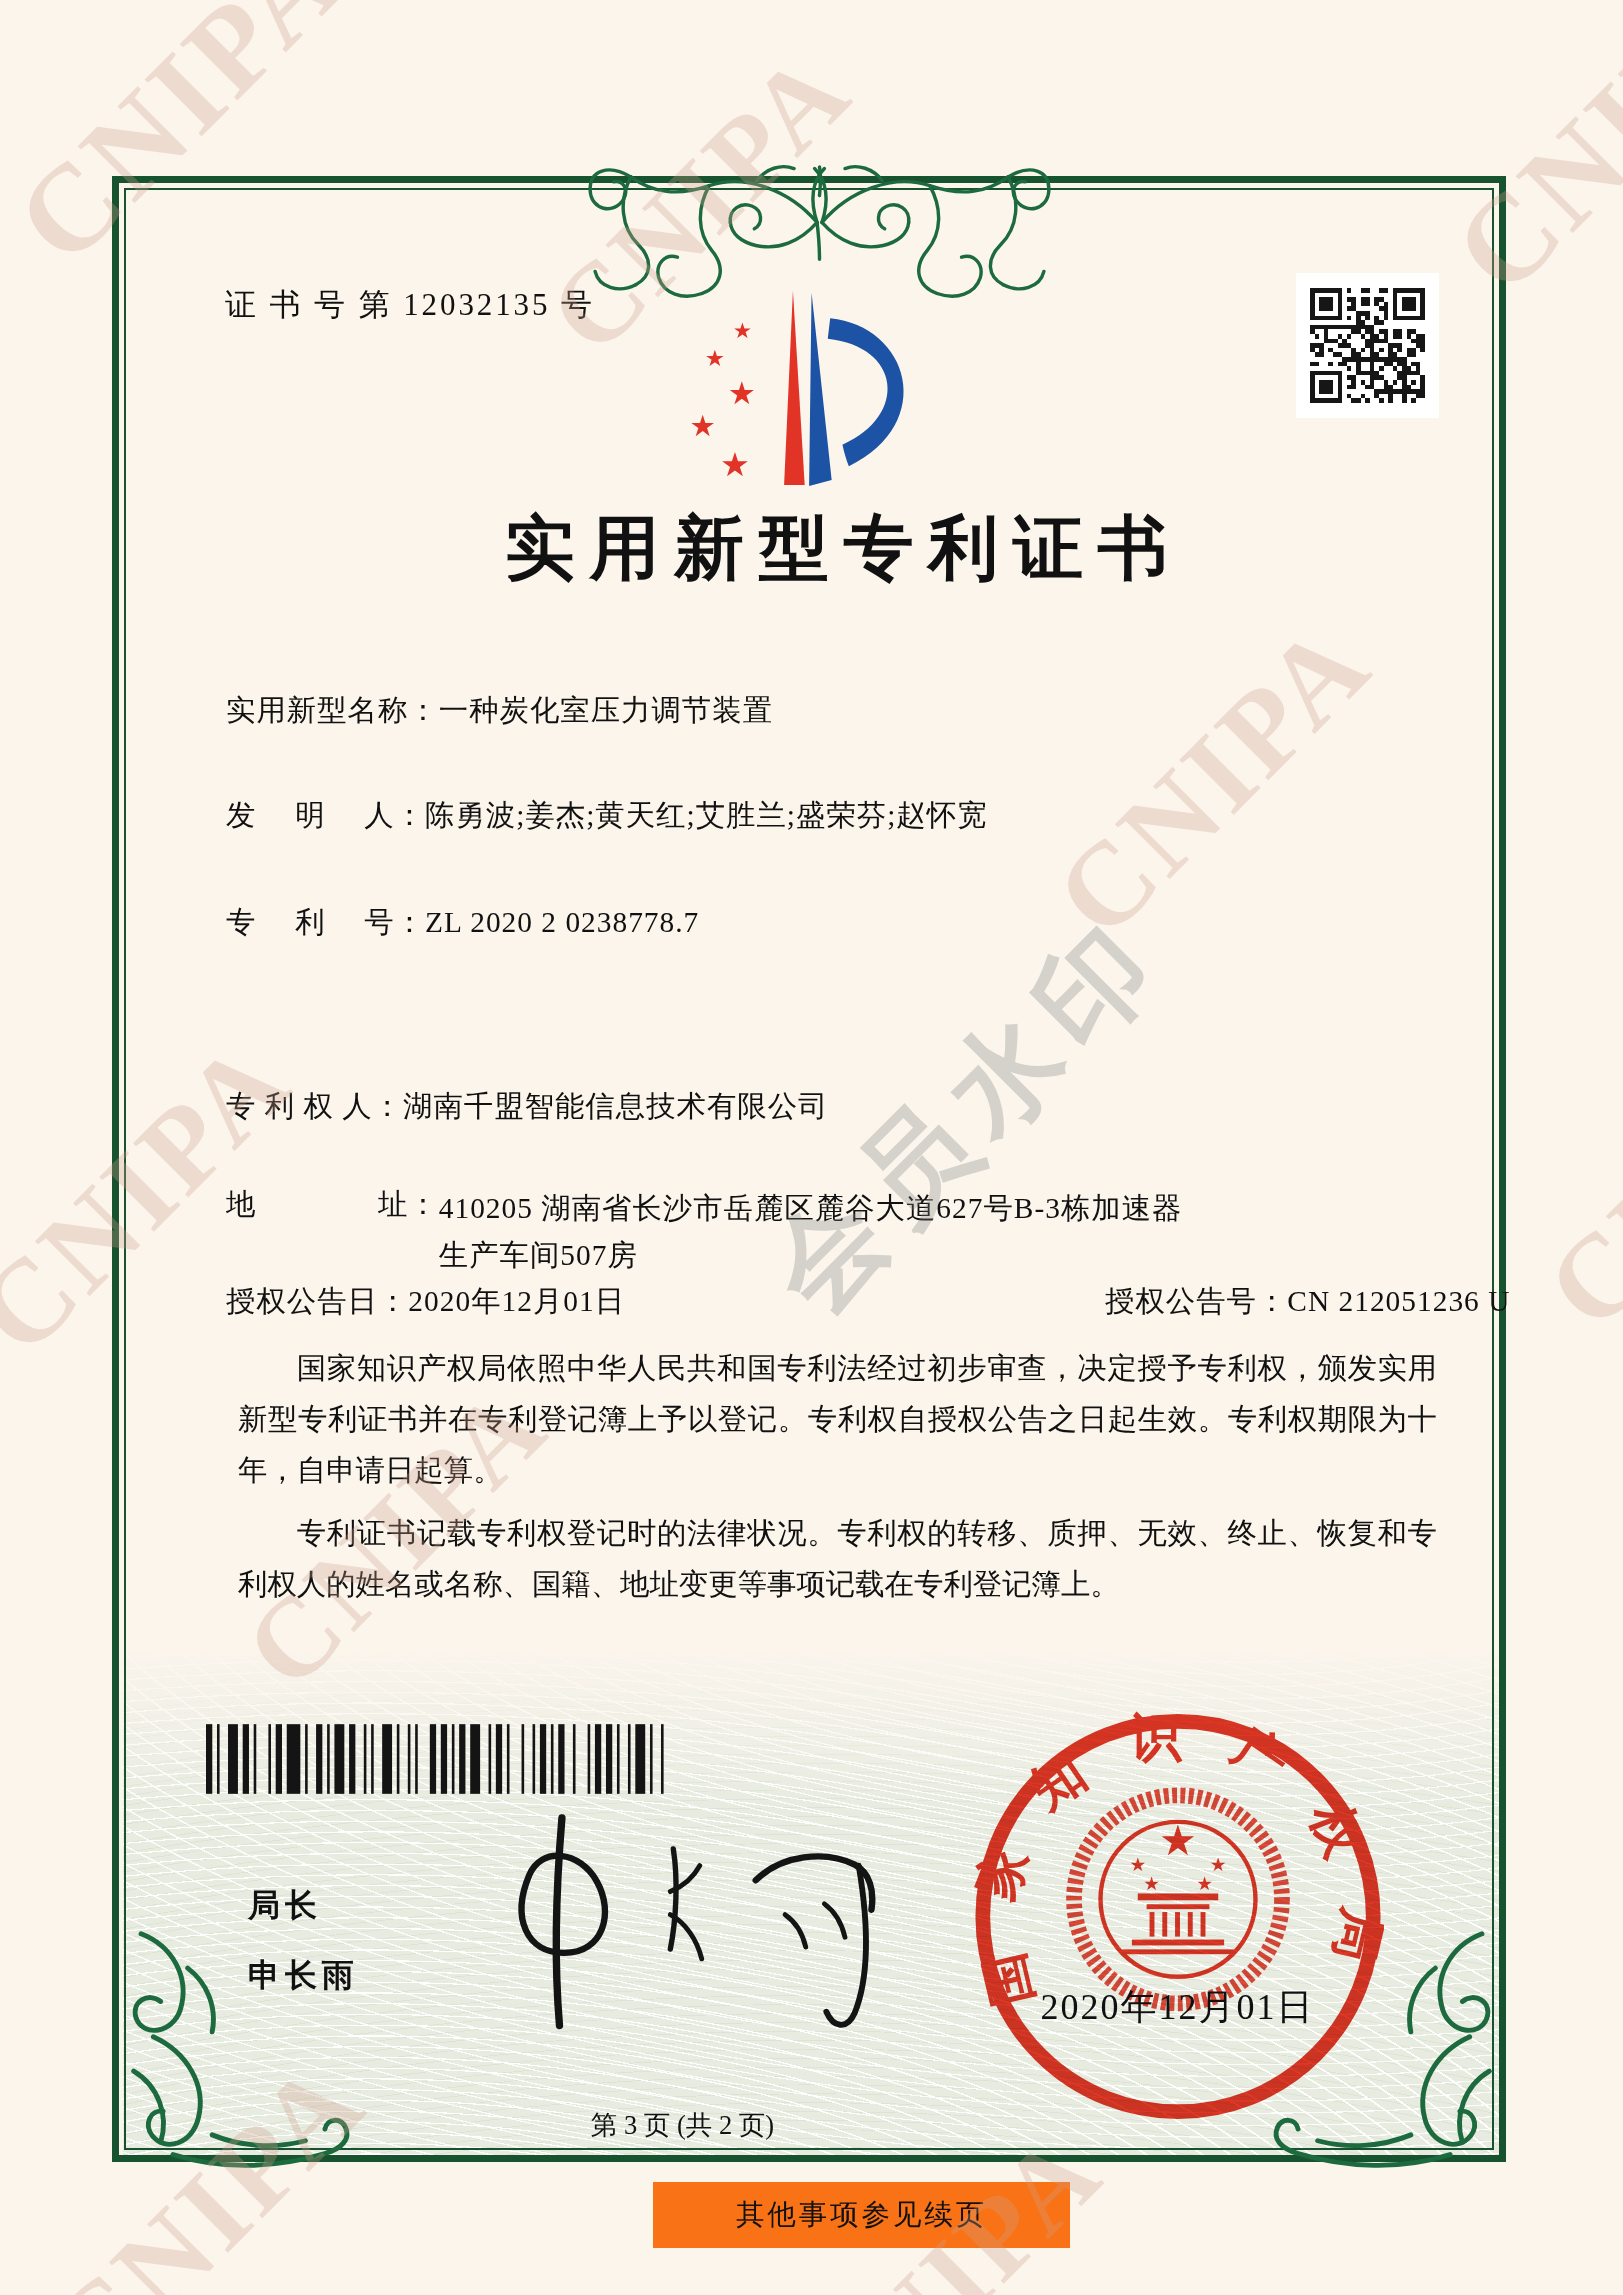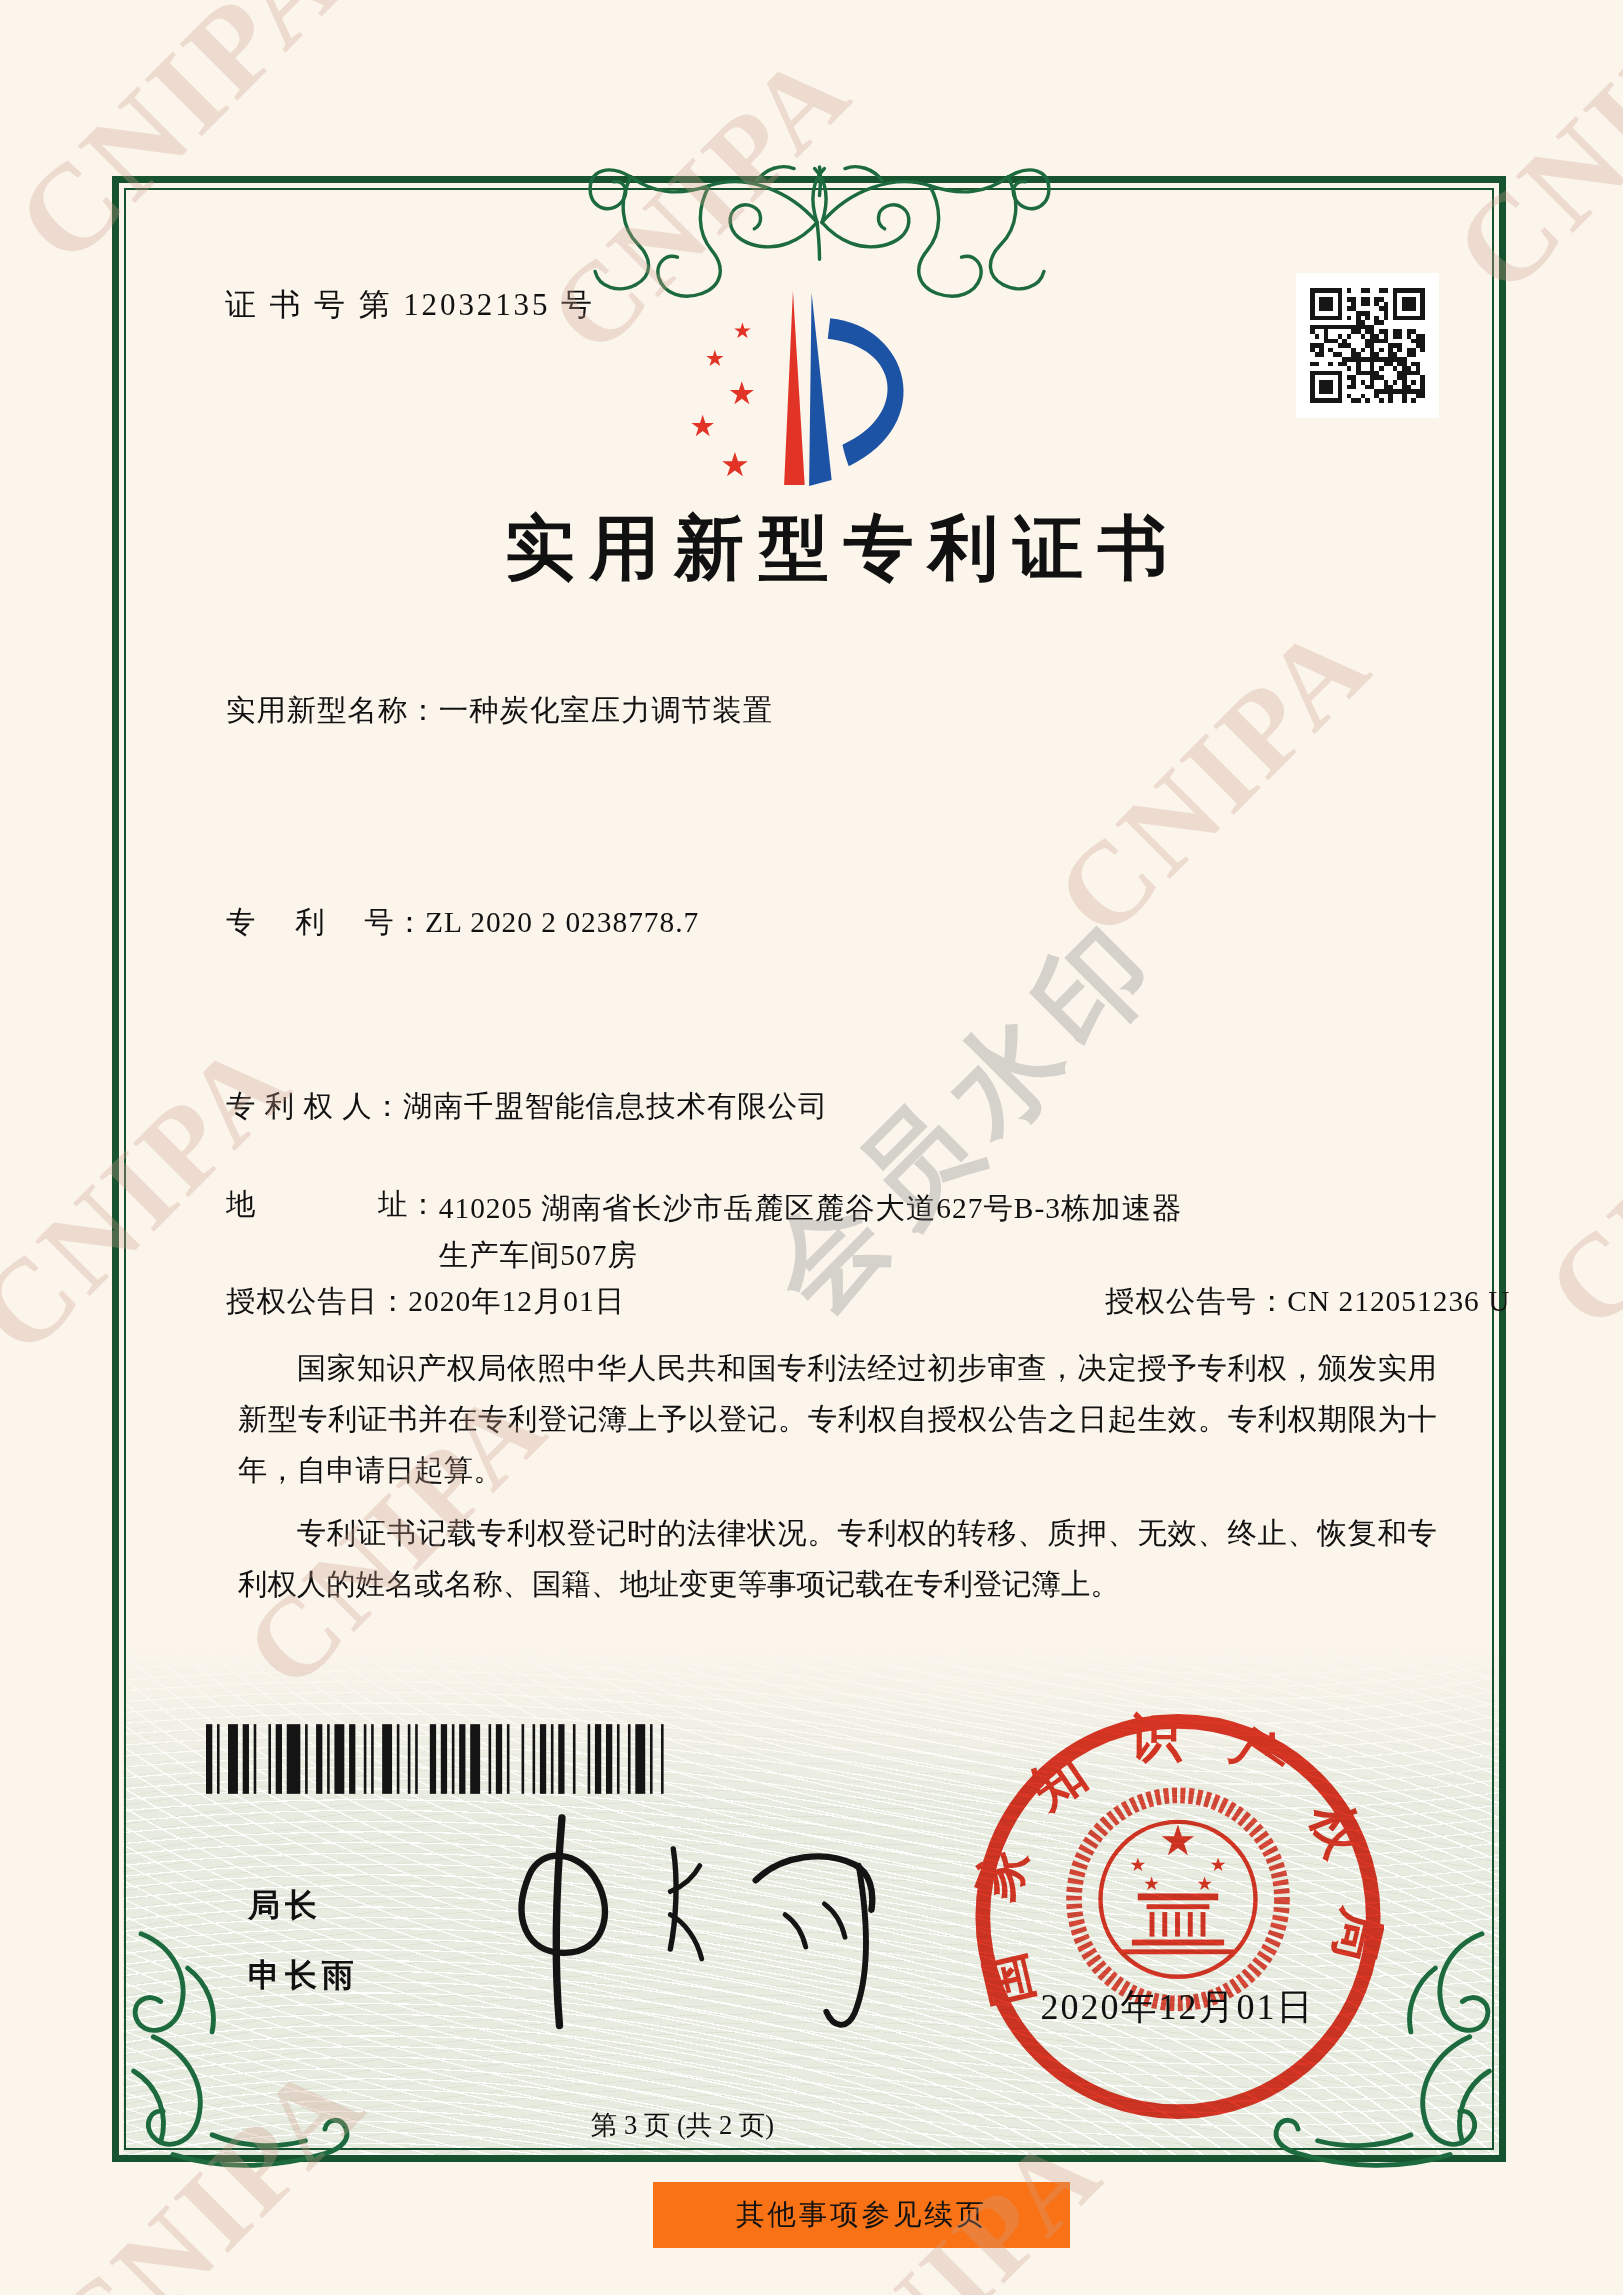--- a/index.html
+++ b/index.html
@@ -438,20 +438,23 @@
         <rect x="20" y="24" width="1" height="1" fill="#161616"></rect>
         <rect x="22" y="24" width="1" height="1" fill="#161616"></rect>
       </svg>
   </div>
 
   <h1 class="title" style="margin:0">实用新型专利证书</h1>
 
   <div class="row" style="top:691px">
     <span class="lb">实用新型名称：</span><span>一种炭化室压力调节装置</span>
   </div>
+  <div class="row" style="top:796px">
+    <span class="lb">发　 明　 人：</span><span>陈勇波;姜杰;黄天红;艾胜兰;盛荣芬;赵怀宽</span>
+  </div>
   <div class="row" style="top:903px">
     <span class="lb">专　 利　 号：</span><span>ZL 2020 2 0238778.7</span>
   </div>
   <div class="row" style="top:1087px">
     <span class="lb">专 利 权 人：</span><span>湖南千盟智能信息技术有限公司</span>
   </div>
   <div class="row" style="top:1185px">
     <span class="lb">地　　　　址：</span><span class="addr-val"><div>410205 湖南省长沙市岳麓区麓谷大道627号B-3栋加速器</div><div>生产车间507房</div></span>
   </div>
   <div class="row" style="top:1282px;width:1227px">

